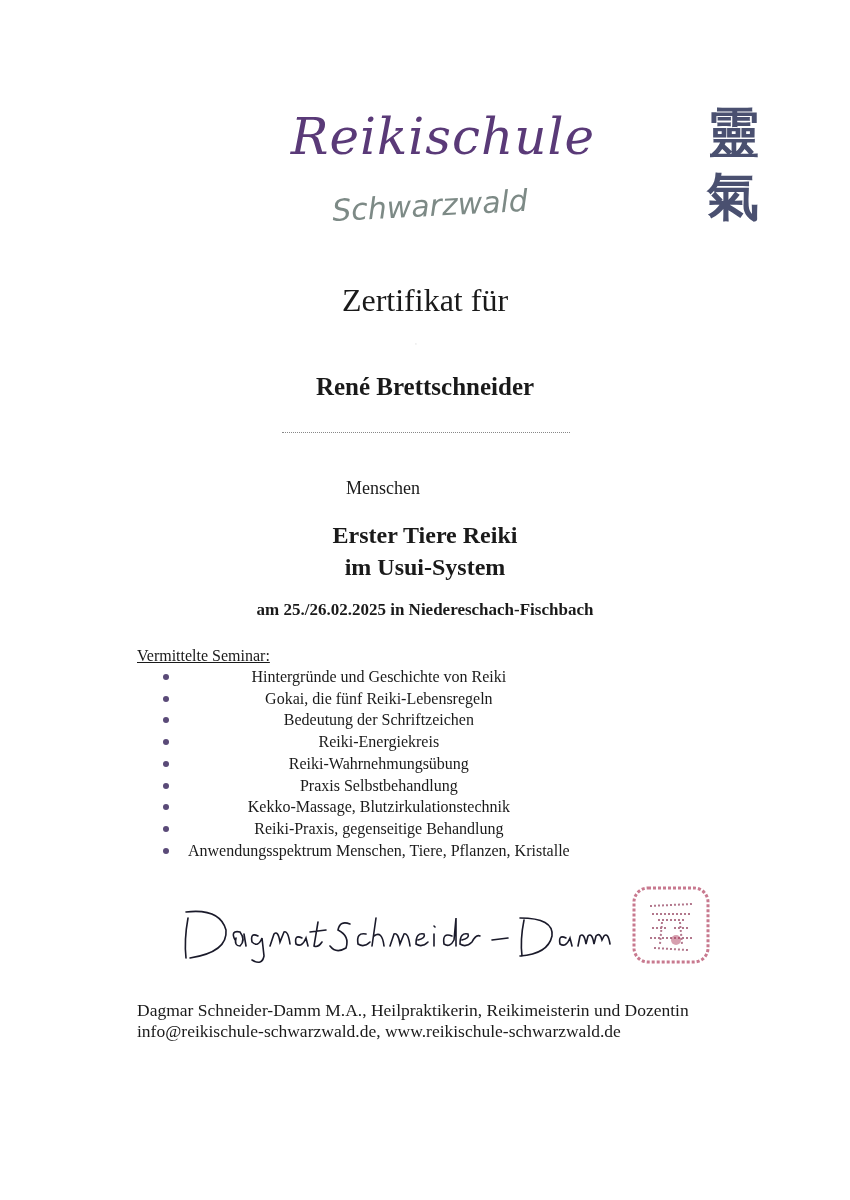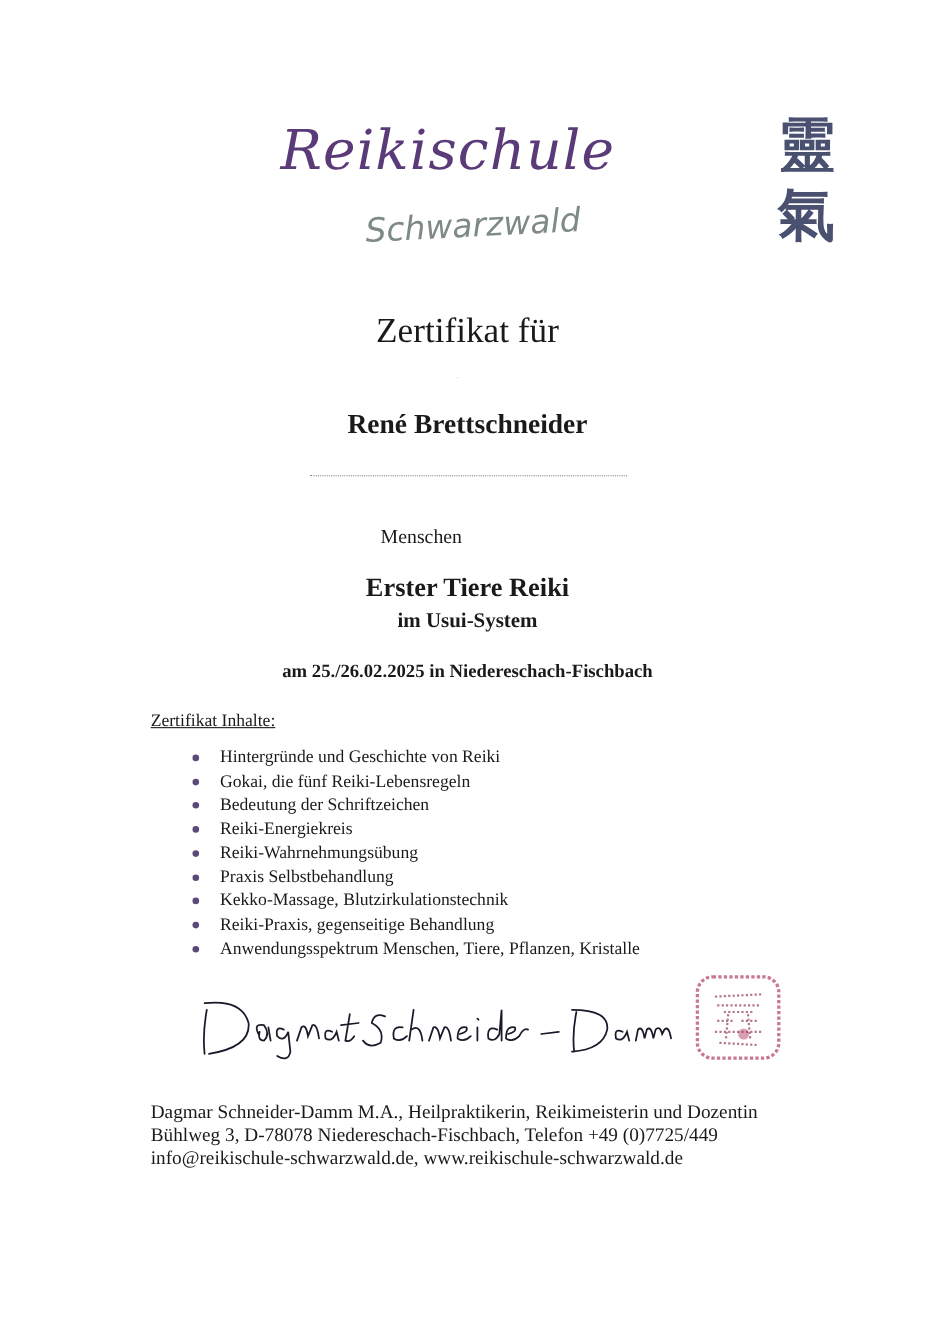--- a/index.html
+++ b/index.html
@@ -2,48 +2,48 @@
 <html><head>
   <meta charset="utf-8">
   <style>
     html, body { margin: 0; padding: 0; }
     body {
       width: 850px; height: 1200px; background: #ffffff; position: relative; overflow: hidden;
       font-family: "DejaVu Serif", serif; color: #1a1a1a;
     }
     .abs { position: absolute; }
     .logo-title {
-      left: 255px; top: 108px; width: 340px; text-align: left;
+      left: 255px; top: 108px; width: 340px; text-align: right;
       font-family: "DejaVu Serif", serif; font-style: italic;
       font-size: 50px; color: #5a3a78; letter-spacing: 1px;
     }
     .logo-sub {
       left: 300px; top: 188px; width: 260px; text-align: center;
       font-family: "DejaVu Sans", sans-serif; font-style: italic;
       font-size: 30px; color: #7d8a86; transform: rotate(-3deg);
     }
     .kanji {
       left: 698px; top: 100px; width: 70px; text-align: center;
       font-family: "DejaVu Sans", sans-serif; font-size: 52px; line-height: 64px;
       color: #4a5070; font-weight: bold;
     }
     .center-text { left: 0; width: 850px; text-align: center; }
     .cert-for { top: 282px; font-size: 32px; font-family: "Liberation Serif", serif; }
     .tiny-mark { left: 415px; top: 340px; font-size: 6px; color: #999; }
     .name { top: 373px; font-size: 25px; font-weight: bold; font-family: "Liberation Serif", serif; left: 0; }
     .dotline { left: 282px; top: 432px; width: 288px; border-top: 1px dotted #888; height: 0; }
     .seminar { left: 346px; top: 478px; font-size: 18px; font-family: "Liberation Serif", serif; }
     .course1 { top: 522px; font-size: 24px; font-weight: bold; font-family: "Liberation Serif", serif; }
-    .course2 { top: 554px; font-size: 19px; font-weight: bold; font-family: "Liberation Serif", serif; }
+    .course2 { top: 554px; font-size: 24px; font-weight: bold; font-family: "Liberation Serif", serif; }
     .date { top: 600px; font-size: 17px; font-weight: bold; font-family: "Liberation Serif", serif; }
     .contents-heading {
       left: 137px; top: 647px; font-size: 16px; text-decoration: underline;
       font-family: "Liberation Serif", serif;
     }
-    .contents-list { left: 160px; top: 666px; margin: 12px; padding: 0; list-style: none; }
+    .contents-list { left: 160px; top: 666px; margin: 0; padding: 0; list-style: none; text-align: center; }
     .contents-list li {
       font-family: "Liberation Serif", serif; font-size: 16px; line-height: 21.7px;
       position: relative; padding-left: 28px; white-space: nowrap;
     }
     .bullet {
       position: absolute; left: 3px; top: 8px; width: 6px; height: 6px; border-radius: 50%;
       background: #5a4a78;
     }
     .signature {
       left: 180px; top: 900px; width: 440px; height: 70px;
@@ -64,21 +64,21 @@
 <div class="abs center-text cert-for">Zertifikat für</div>
 <div class="abs tiny-mark">·</div>
 <div class="abs center-text name">René Brettschneider</div>
 <div class="abs dotline"></div>
 
 <div class="abs seminar">Menschen</div>
 <div class="abs center-text course1">Erster Tiere Reiki</div>
 <div class="abs center-text course2">im Usui-System</div>
 <div class="abs center-text date">am 25./26.02.2025 in Niedereschach-Fischbach</div>
 
-<div class="abs contents-heading">Zertifikat Inhalte:</div>
+<div class="abs contents-heading">Vermittelte Seminar:</div>
 <ul class="abs contents-list">
   <li><span class="bullet"></span><span>Hintergründe und Geschichte von Reiki</span></li>
   <li><span class="bullet"></span><span>Gokai, die fünf Reiki-Lebensregeln</span></li>
   <li><span class="bullet"></span><span>Bedeutung der Schriftzeichen</span></li>
   <li><span class="bullet"></span><span>Reiki-Energiekreis</span></li>
   <li><span class="bullet"></span><span>Reiki-Wahrnehmungsübung</span></li>
   <li><span class="bullet"></span><span>Praxis Selbstbehandlung</span></li>
   <li><span class="bullet"></span><span>Kekko-Massage, Blutzirkulationstechnik</span></li>
   <li><span class="bullet"></span><span>Reiki-Praxis, gegenseitige Behandlung</span></li>
   <li><span class="bullet"></span><span>Anwendungsspektrum Menschen, Tiere, Pflanzen, Kristalle</span></li>
@@ -112,15 +112,14 @@
   <g stroke="#8a3050" stroke-width="2" fill="none" opacity="0.65" stroke-dasharray="2 2">
     <path d="M22 24 L64 22 M24 32 L62 32 M30 38 L58 38"></path>
     <path d="M24 46 L40 46 M46 46 L62 46 M34 40 L32 62 M52 40 L54 62"></path>
     <path d="M22 56 L64 56 M26 66 L60 68"></path>
   </g>
   <circle cx="48" cy="58" r="5" fill="#b04060" opacity="0.5"></circle>
 </svg>
 
 <div class="abs footer">
   <div>Dagmar Schneider-Damm M.A., Heilpraktikerin, Reikimeisterin und Dozentin</div>
-  <div>Bühlweg 3, D-78078 Niedereschach-Fischbach, Telefon +49 (0)7725/449</div>
   <div>info@reikischule-schwarzwald.de, www.reikischule-schwarzwald.de</div>
 </div>
 
 </body></html>

